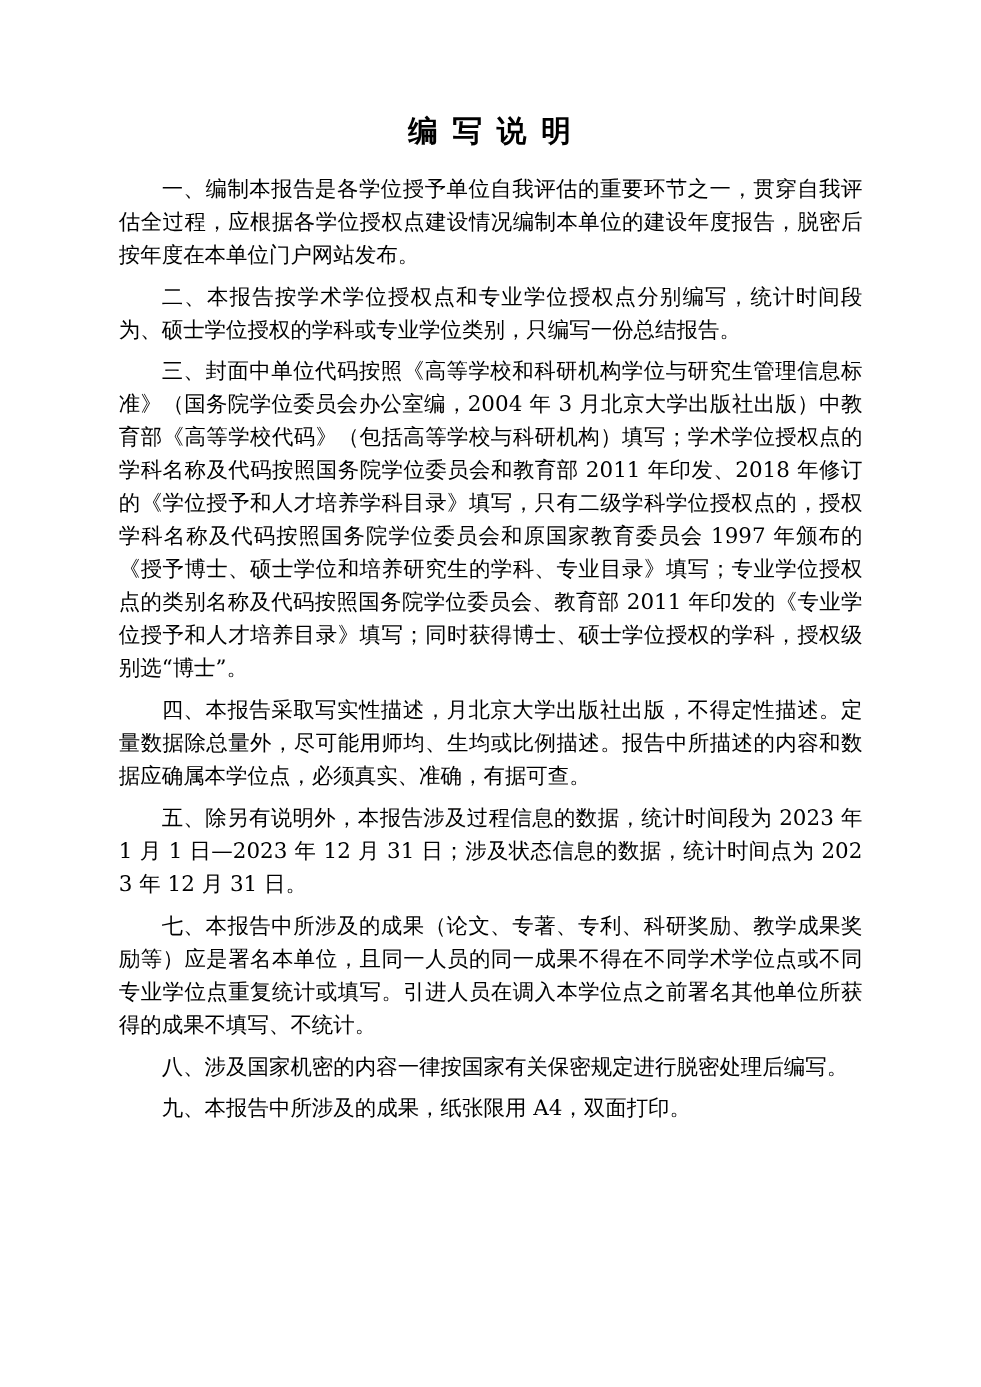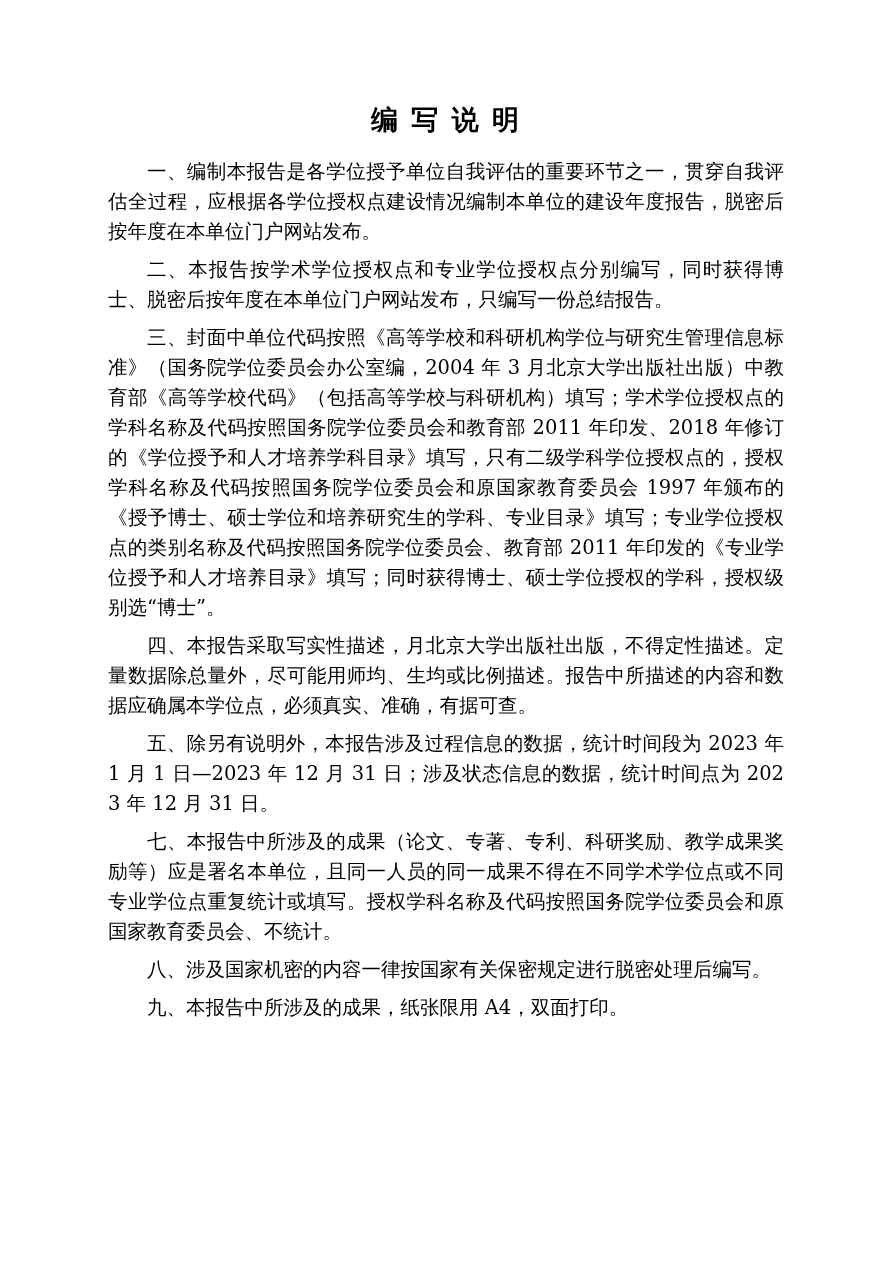--- a/index.html
+++ b/index.html
@@ -38,21 +38,21 @@
     word-break: break-all;
   }
 </style>
 </head>
 <body>
 
 <div class="page">
   <h1 class="doc-title">编 写 说 明</h1>
   <div class="doc-body">
     <p>一、编制本报告是各学位授予单位自我评估的重要环节之一，贯穿自我评估全过程，应根据各学位授权点建设情况编制本单位的建设年度报告，脱密后按年度在本单位门户网站发布。</p>
-    <p>二、本报告按学术学位授权点和专业学位授权点分别编写，同时获得博士、脱密后按年度在本单位门户网站发布，只编写一份总结报告。</p>
+    <p>二、本报告按学术学位授权点和专业学位授权点分别编写，统计时间段为、硕士学位授权的学科或专业学位类别，只编写一份总结报告。</p>
     <p>三、封面中单位代码按照《高等学校和科研机构学位与研究生管理信息标准》（国务院学位委员会办公室编，2004 年 3 月北京大学出版社出版）中教育部《高等学校代码》（包括高等学校与科研机构）填写；学术学位授权点的学科名称及代码按照国务院学位委员会和教育部 2011 年印发、2018 年修订的《学位授予和人才培养学科目录》填写，只有二级学科学位授权点的，授权学科名称及代码按照国务院学位委员会和原国家教育委员会 1997 年颁布的《授予博士、硕士学位和培养研究生的学科、专业目录》填写；专业学位授权点的类别名称及代码按照国务院学位委员会、教育部 2011 年印发的《专业学位授予和人才培养目录》填写；同时获得博士、硕士学位授权的学科，授权级别选“博士”。</p>
     <p>四、本报告采取写实性描述，月北京大学出版社出版，不得定性描述。定量数据除总量外，尽可能用师均、生均或比例描述。报告中所描述的内容和数据应确属本学位点，必须真实、准确，有据可查。</p>
     <p>五、除另有说明外，本报告涉及过程信息的数据，统计时间段为 2023 年 1 月 1 日—2023 年 12 月 31 日；涉及状态信息的数据，统计时间点为 2023 年 12 月 31 日。</p>
-    <p>七、本报告中所涉及的成果（论文、专著、专利、科研奖励、教学成果奖励等）应是署名本单位，且同一人员的同一成果不得在不同学术学位点或不同专业学位点重复统计或填写。授权学科名称及代码按照国务院学位委员会和原国家教育委员会、不统计。</p>
+    <p>七、本报告中所涉及的成果（论文、专著、专利、科研奖励、教学成果奖励等）应是署名本单位，且同一人员的同一成果不得在不同学术学位点或不同专业学位点重复统计或填写。引进人员在调入本学位点之前署名其他单位所获得的成果不填写、不统计。</p>
     <p>八、涉及国家机密的内容一律按国家有关保密规定进行脱密处理后编写。</p>
     <p>九、本报告中所涉及的成果，纸张限用 A4，双面打印。</p>
   </div>
 </div>
 
 </body></html>

